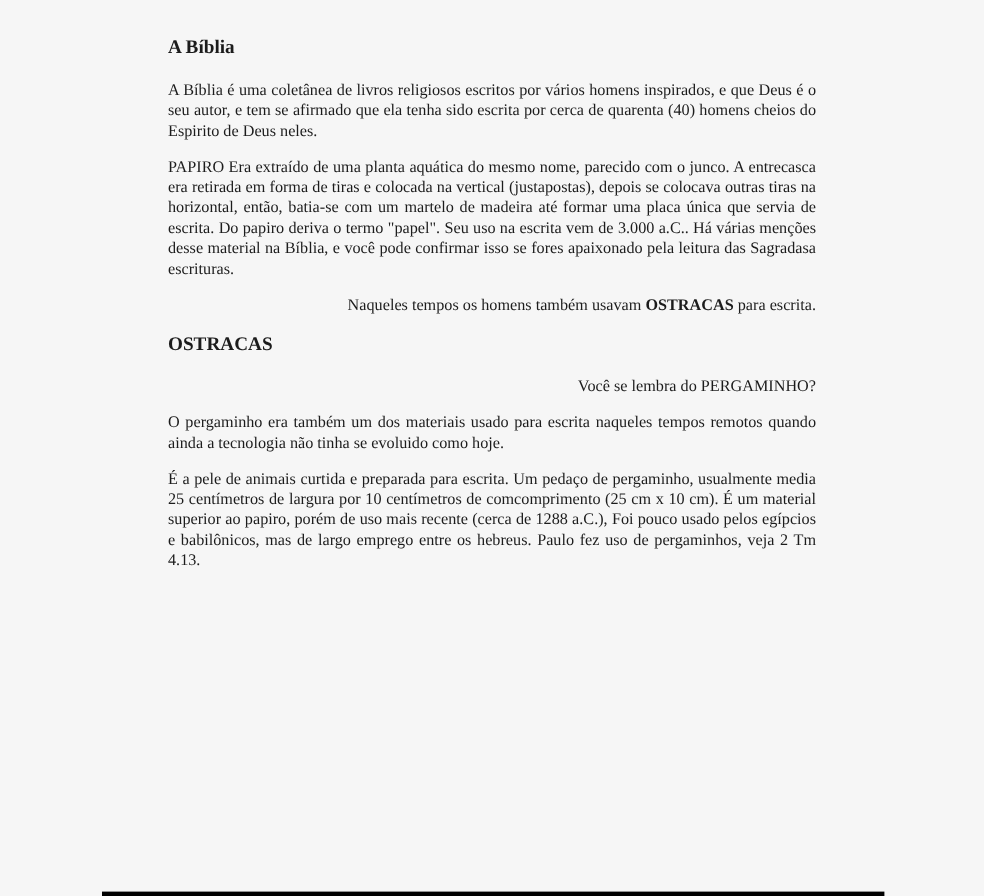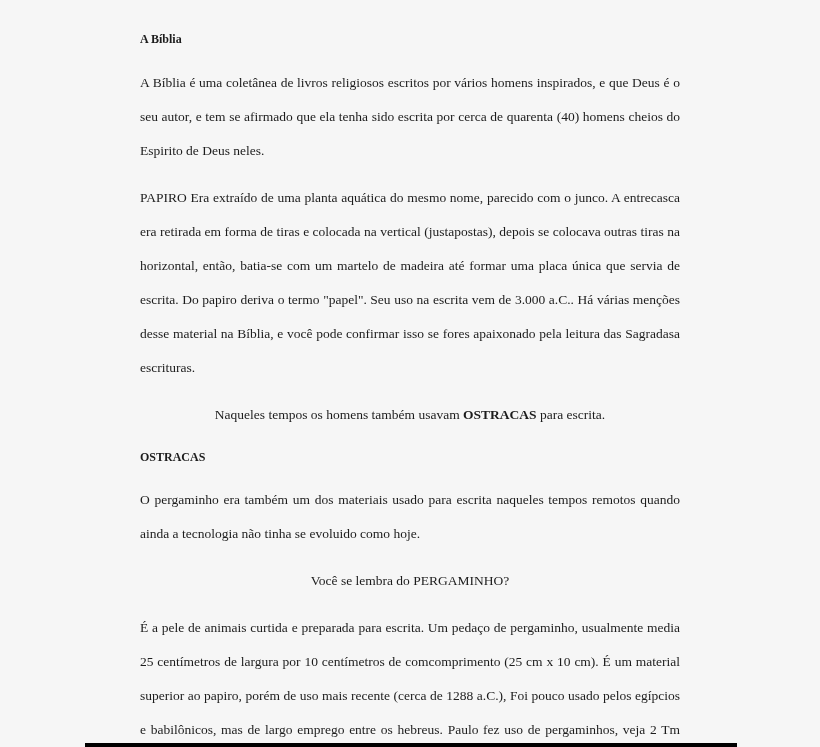--- a/index.html
+++ b/index.html
@@ -14,34 +14,34 @@
     overflow: hidden;
     font-family: "Liberation Serif", serif;
     color: #1c1c1c;
   }
   .page {
     box-sizing: border-box;
     width: 820px;
     padding: 27px 140px 0 140px;
   }
   .doc-heading {
-    font-size: 12px;
+    font-size: 16px;
     font-weight: bold;
     line-height: 25.5px;
     margin: 0 0 13px 0;
     text-align: left;
   }
   .doc-paragraph {
     font-size: 13.5px;
-    line-height: 34px;
+    line-height: 17px;
     margin: 0 0 13px 0;
     text-align: justify;
   }
   .doc-paragraph.single-line {
-    text-align: center;
+    text-align: right;
   }
   .inline-bold {
     font-weight: bold;
   }
   .bottom-bar {
     position: absolute;
     left: 85px;
     bottom: 0;
     width: 652px;
     height: 4px;
@@ -58,22 +58,22 @@
   <p class="doc-paragraph">A Bíblia é uma coletânea de livros religiosos escritos por vários homens inspirados, e que Deus é o seu autor, e tem se afirmado que ela tenha sido escrita por cerca de quarenta (40) homens cheios do Espirito de Deus neles.</p>
 
 
   <p class="doc-paragraph">PAPIRO Era extraído de uma planta aquática do mesmo nome, parecido com o junco. A entrecasca era retirada em forma de tiras e colocada na vertical (justapostas), depois se colocava outras tiras na horizontal, então, batia-se com um martelo de madeira até formar uma placa única que servia de escrita. Do papiro deriva o termo "papel". Seu uso na escrita vem de 3.000 a.C.. Há várias menções desse material na Bíblia, e você pode confirmar isso se fores apaixonado pela leitura das Sagradasa escrituras.</p>
 
   <p class="doc-paragraph single-line"><span>Naqueles tempos os homens também usavam </span><span class="inline-bold">OSTRACAS</span><span> para escrita.</span></p>
 
   <div class="doc-heading">OSTRACAS</div>
 
 
+  <p class="doc-paragraph single-line">Você se lembra do PERGAMINHO?</p>
+
   <p class="doc-paragraph">O pergaminho era também um dos materiais usado para escrita naqueles tempos remotos quando ainda a tecnologia não tinha se evoluido como hoje.</p>
-
-  <p class="doc-paragraph single-line">Você se lembra do PERGAMINHO?</p>
 
 
   <p class="doc-paragraph">É a pele de animais curtida e preparada para escrita. Um pedaço de pergaminho, usualmente media 25 centímetros de largura por 10 centímetros de comcomprimento (25 cm x 10 cm). É um material superior ao papiro, porém de uso mais recente (cerca de 1288 a.C.), Foi pouco usado pelos egípcios e babilônicos, mas de largo emprego entre os hebreus. Paulo fez uso de pergaminhos, veja 2 Tm 4.13.</p>
 
 </div>
 
 <div class="bottom-bar"></div>
 
 </body></html>

